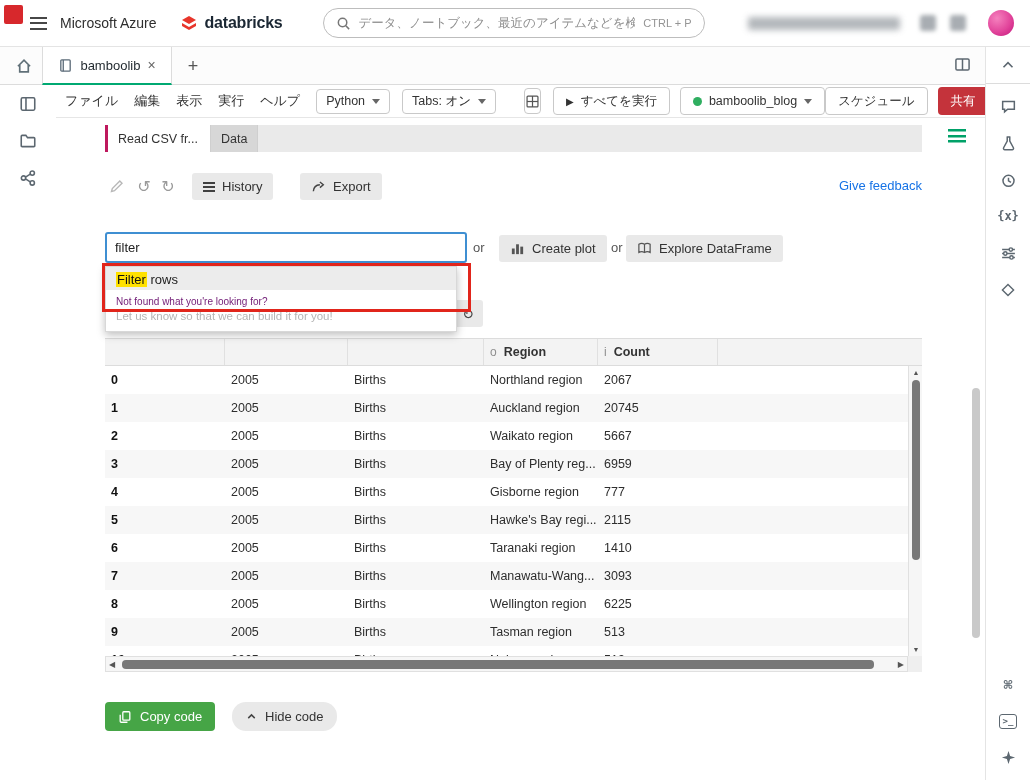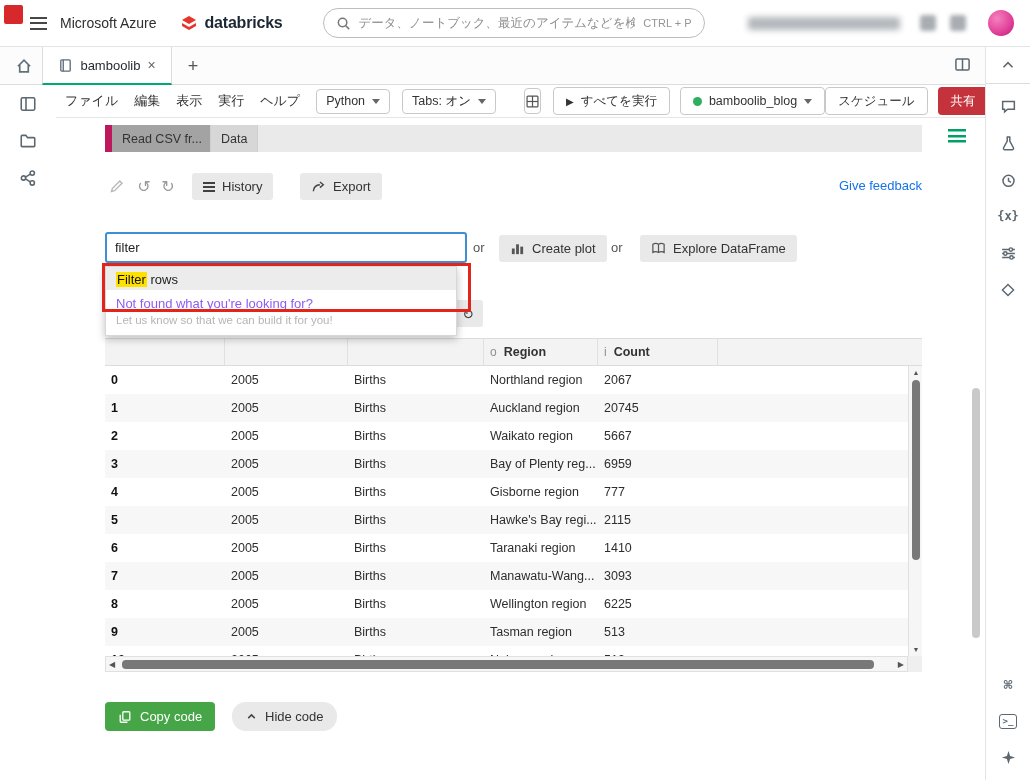--- a/index.html
+++ b/index.html
@@ -70,21 +70,21 @@
   .dot { width:9px; height:9px; border-radius:50%; background:#2fae60; }
   .share-btn { display:inline-flex; align-items:center; height:28px; padding:0 13px; border-radius:4px;
                background:#c4333b; color:#fff; font-size:12.5px; white-space:nowrap; }
 
   
   .content { position:absolute; left:56px; top:118px; width:929px; height:662px; background:#fff; }
 
   .w-tabs { position:absolute; left:49px; top:7px; width:817px; height:27px; background:#eaeaea; display:flex; }
   .w-tab { height:27px; display:flex; align-items:center; padding:0 10px; font-size:12.5px; color:#333;
            border-right:1px solid #cfcfcf; white-space:nowrap; overflow:hidden; }
-  .w-tab.first { background:#a3a3a3; border-left:7px solid #be185d; width:106px; }
+  .w-tab.first { background:#ffffff; border-left:3px solid #be185d; width:106px; }
   .w-tab.active { background:#d7d7d7; }
   .cell-menu { position:absolute; left:892px; top:11px; width:18px; height:14px;
     background:linear-gradient(#00a168 0 0) 0 0/100% 2.5px no-repeat,
                linear-gradient(#00a168 0 0) 0 5.7px/100% 2.5px no-repeat,
                linear-gradient(#00a168 0 0) 0 11.4px/100% 2.5px no-repeat; }
 
   .icbtn { position:absolute; width:24px; height:24px; display:flex; align-items:center; justify-content:center; }
   .undo-redo { font-size:16px; color:#9a9a9a; }
   .btn-gray { display:inline-flex; align-items:center; height:27px; padding:0 11px; background:#e9e9e9;
               border-radius:3px; font-size:13px; color:#333; gap:7px; white-space:nowrap; }
@@ -103,21 +103,21 @@
                  border-radius:3px; display:flex; align-items:center; justify-content:center;
                  font-size:14px; color:#444; z-index:1; }
 
   .dropdown { position:absolute; left:49px; top:148px; width:352px; background:#fff; border:1px solid #d8d8d8;
               box-shadow:0 3px 8px rgba(0,0,0,.25); z-index:2; }
   .dd-item1 { background:#ececec; padding:5px 10px 3px; }
   .dd-item2 { padding:6px 10px 9px; }
   .dd-title { font-size:13px; color:#222; }
   .dd-title mark { background:#ffe100; color:#111; padding:0 1px; }
   .dd-sub { font-size:11.5px; color:#9a9a9a; margin-top:3px; }
-  .dd-title2 { font-size:13px; color:#8b5cf6; }
+  .dd-title2 { font-size:10px; color:#701a75; }
   .dd-sub2 { font-size:11.5px; color:#b5b5b5; margin-top:3px; }
   .redbox { position:absolute; left:46px; top:145px; width:369px; height:49px; border:3px solid #e1251b;
             z-index:3; pointer-events:none; }
 
   
   .tbl { position:absolute; left:49px; top:220px; width:817px; }
   .t-head { height:28px; background:#f3f3f3; border-top:1px solid #dcdcdc; border-bottom:1px solid #dcdcdc;
             display:grid; grid-template-columns:120px 123px 136px 114px 120px 1fr; }
   .th { display:flex; align-items:center; padding-left:6px; font-size:12.5px; font-weight:bold; color:#333;
         border-right:1px solid #e0e0e0; overflow:hidden; white-space:nowrap; }
@@ -345,21 +345,21 @@
     <span class="ortxt" style="left:417px;top:122px">or</span>
     <div class="btn-gray" style="position:absolute;left:443px;top:117px">
       <svg width="15" height="15" viewBox="0 0 16 16" fill="#555">
         <rect x="2" y="8" width="3" height="6"></rect>
           <rect x="6.5" y="3.5" width="3" height="10.5"></rect>
           <rect x="11" y="6" width="3" height="8"></rect>
       </svg>
       <span>Create plot</span>
     </div>
     <span class="ortxt" style="left:555px;top:122px">or</span>
-    <div class="btn-gray" style="position:absolute;left:584px;top:117px">
+    <div class="btn-gray" style="position:absolute;left:570px;top:117px">
       <svg width="15" height="15" viewBox="0 0 16 16" fill="none" stroke="#555" stroke-width="1.3">
         <path d="M2 3.4c2-1.1 4-1.1 6 0 2-1.1 4-1.1 6 0v8.8c-2-1.1-4-1.1-6 0-2-1.1-4-1.1-6 0z"></path>
           <path d="M8 3.4v8.8"></path>
       </svg>
       <span>Explore DataFrame</span>
     </div>
 
     <div class="refresh-btn">↻</div>
 
     <div class="dropdown">

